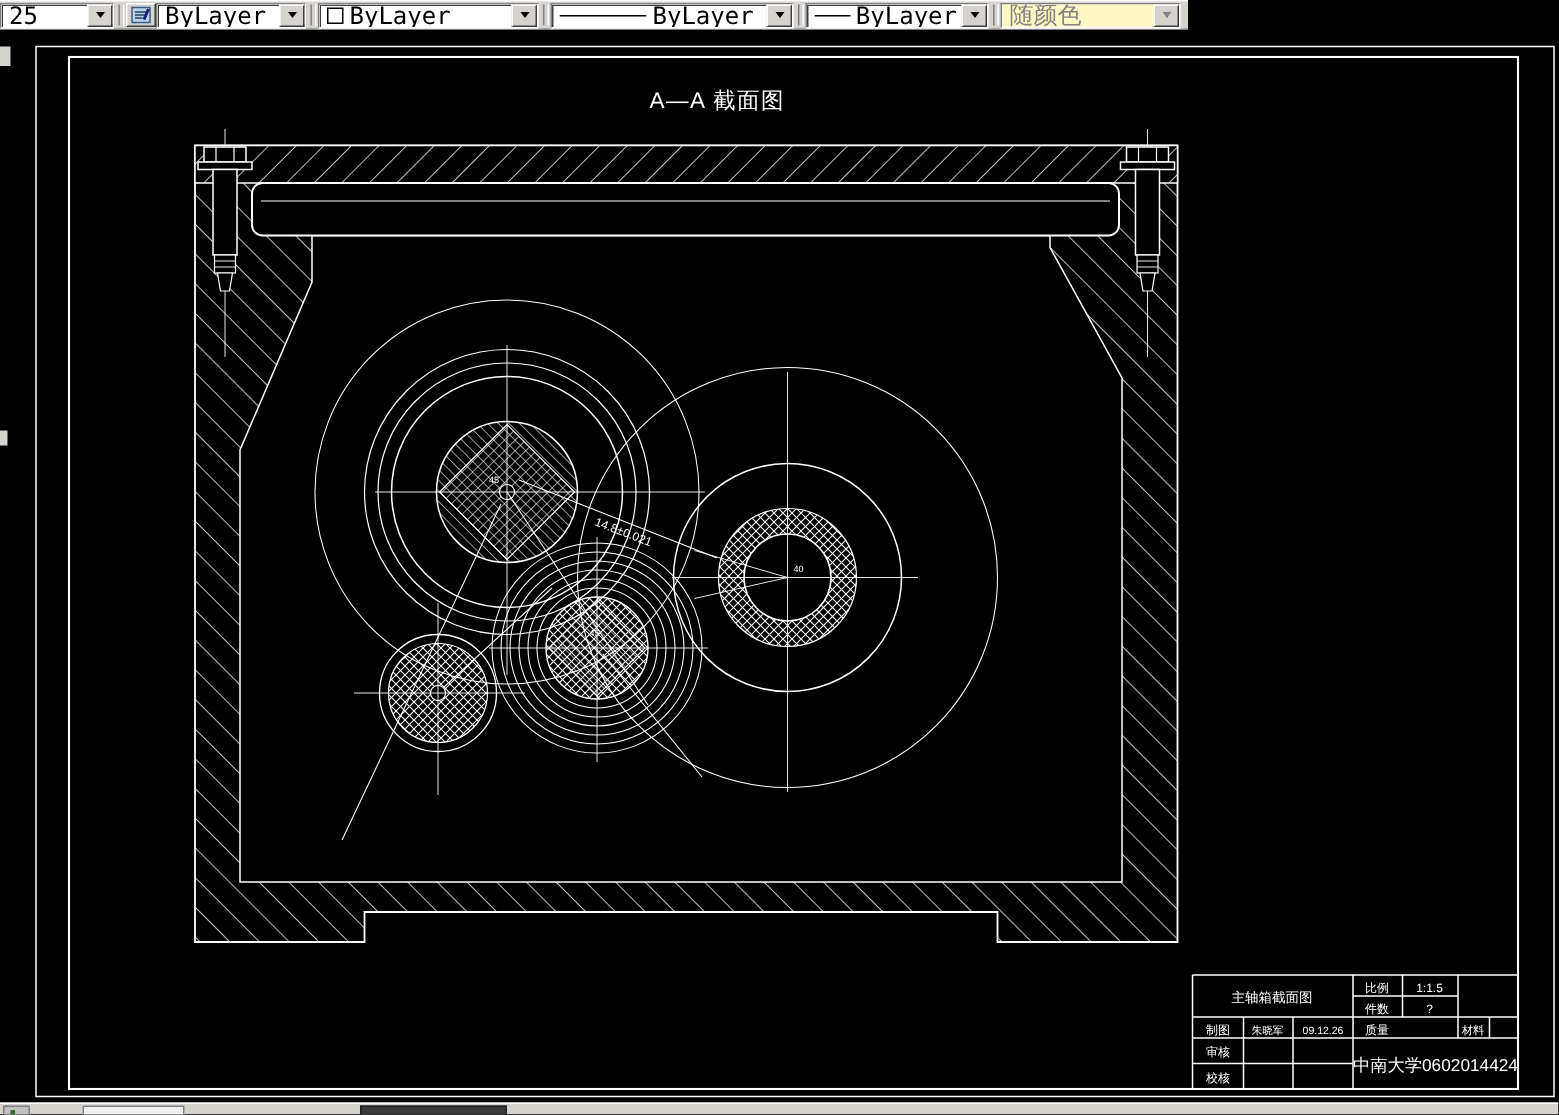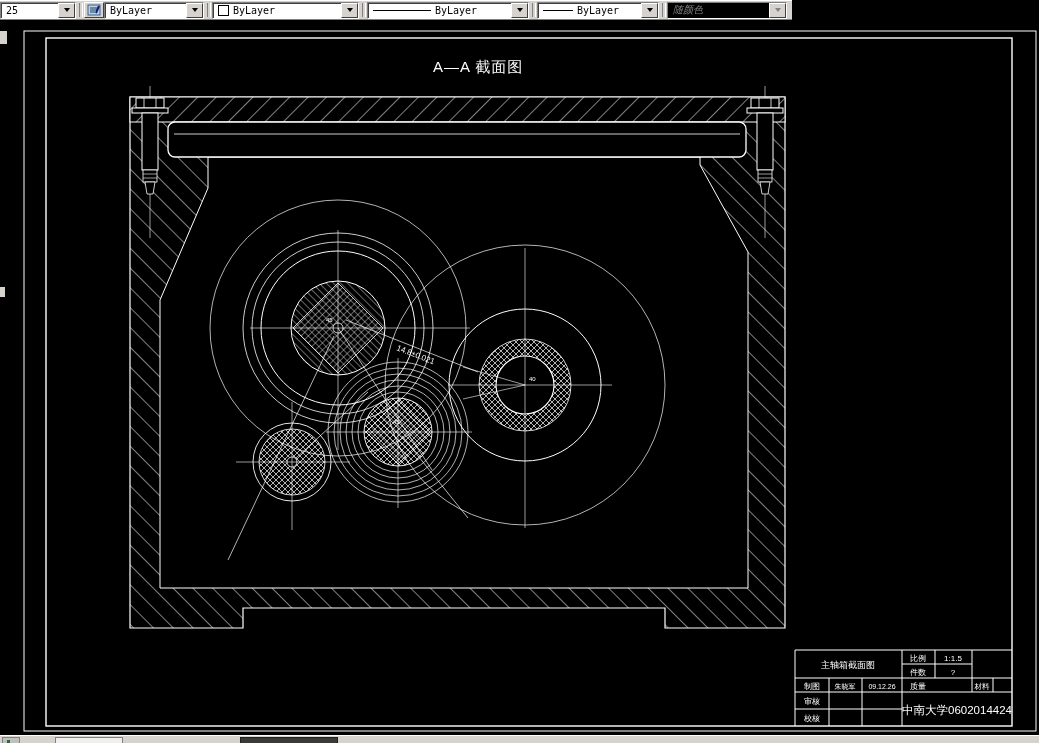--- a/index.html
+++ b/index.html
@@ -7,26 +7,26 @@
   .screen{position:relative;width:1039px;height:743px;background:#000;}
 
   
   .toolbar{position:absolute;top:0;left:0;width:792px;height:18px;background:#d6d3ce;
            border-top:1px solid #fff;border-bottom:1px solid #808080;
            display:flex;align-items:center;z-index:5;}
   .combo{display:flex;align-items:stretch;height:15px;background:#fff;
          border:1px solid;border-color:#808080 #fff #fff #808080;
          box-shadow:inset 1px 1px 0 #404040;}
   .combo .field{display:flex;align-items:center;gap:4px;padding:0 3px 0 5px;overflow:hidden;
-                font-family:"DejaVu Sans Mono",monospace;font-size:10px;color:#000;white-space:nowrap;flex:1;}
+                font-family:"DejaVu Sans Mono",monospace;font-size:16px;color:#000;white-space:nowrap;flex:1;}
   .combo .arrow{width:15px;background:#d6d3ce;border:1px solid;border-color:#fff #404040 #404040 #fff;
                 display:flex;align-items:center;justify-content:center;flex:0 0 15px;}
   .combo .arrow .tri{width:0;height:0;border-left:3px solid transparent;border-right:3px solid transparent;
                      border-top:4px solid #000;}
-  .combo.disabled .field{background:#000000;color:#848284;font-style:italic;}
+  .combo.disabled .field{background:#fef9c3;color:#848284;}
   .combo.disabled .arrow .tri{border-top-color:#848284;}
   .sep{width:8px;height:16px;flex:0 0 auto;position:relative;}
   .sep::after{content:"";position:absolute;left:3px;top:1px;width:2px;height:14px;
               border-left:1px solid #808080;border-right:1px solid #fff;}
   .iconbtn{width:20px;height:16px;background:#d6d3ce;border:1px solid;border-color:#fff #404040 #404040 #fff;
            display:flex;align-items:center;justify-content:center;padding:0;flex:0 0 20px;}
   .swatch{width:9px;height:9px;background:#fff;border:1px solid #000;flex:0 0 9px;}
 
   
   .taskbar{position:absolute;left:0;bottom:0;width:1039px;height:7px;background:#d6d3ce;

